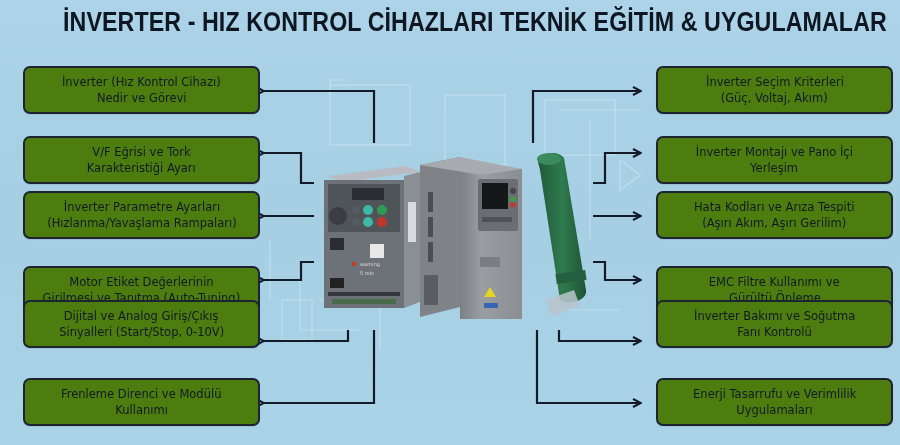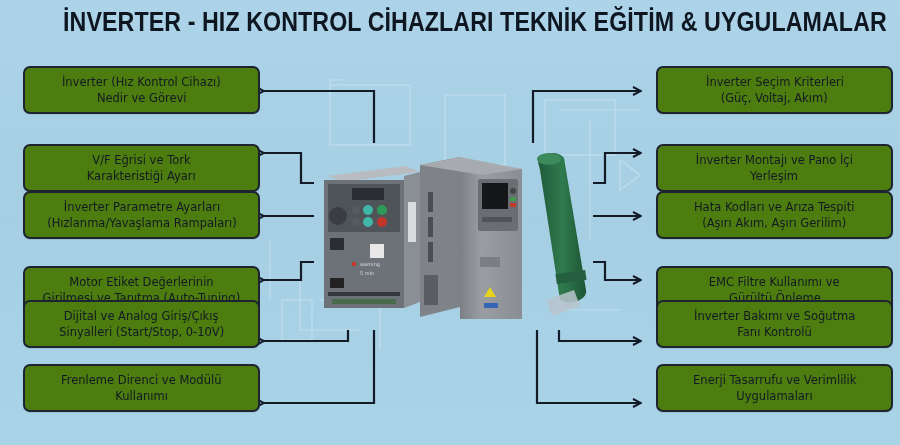--- a/index.html
+++ b/index.html
@@ -32,22 +32,22 @@
       display: flex; flex-direction: column; align-items: center; justify-content: center;
       text-align: center;
       color: #121a24;
       font-family: "DejaVu Sans", sans-serif;
       font-size: 12.5px; line-height: 16px;
       box-shadow: 0 1px 1px rgba(0,0,0,0.08);
     }
     .box span { display: block; white-space: nowrap; transform: scaleX(0.92); }
     .left { left: 23px; }
     .right { left: 644px; margin-left: 12px; }
-    .r1 { top: 66px; } .r2 { top: 144px; } .r3 { top: 191px; }
-    .r4 { top: 266px; } .r5 { top: 300px; } .r6 { top: 364px; align-items: center; }
+    .r1 { top: 66px; } .r2 { top: 136px; } .r3 { top: 191px; }
+    .r4 { top: 266px; } .r5 { top: 300px; } .r6 { top: 378px; align-items: center; }
     .connectors { position: absolute; inset: 0; pointer-events: none; }
 
     
     .device { position: absolute; }
     .vfd-small {
       left: 322px; top: 162px; width: 102px; height: 148px;
     }
     .vfd-large {
       left: 420px; top: 157px; width: 108px; height: 162px;
     }

